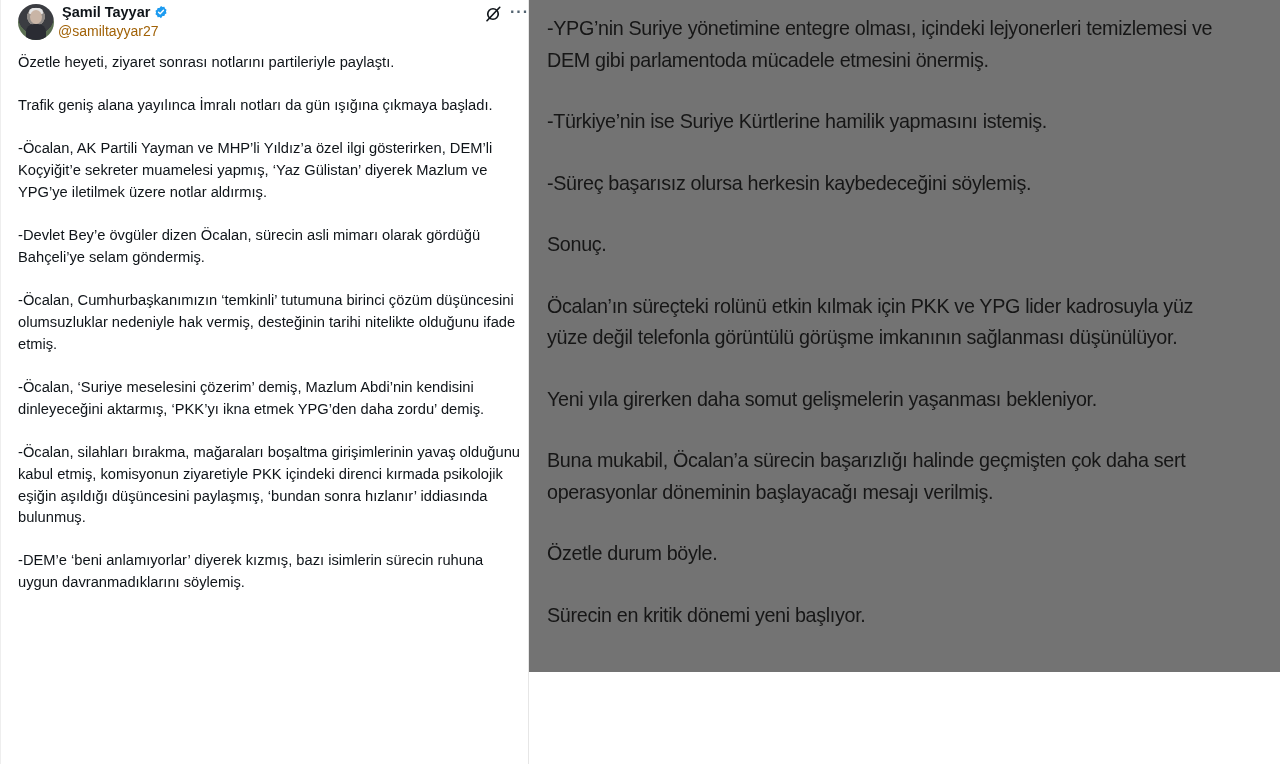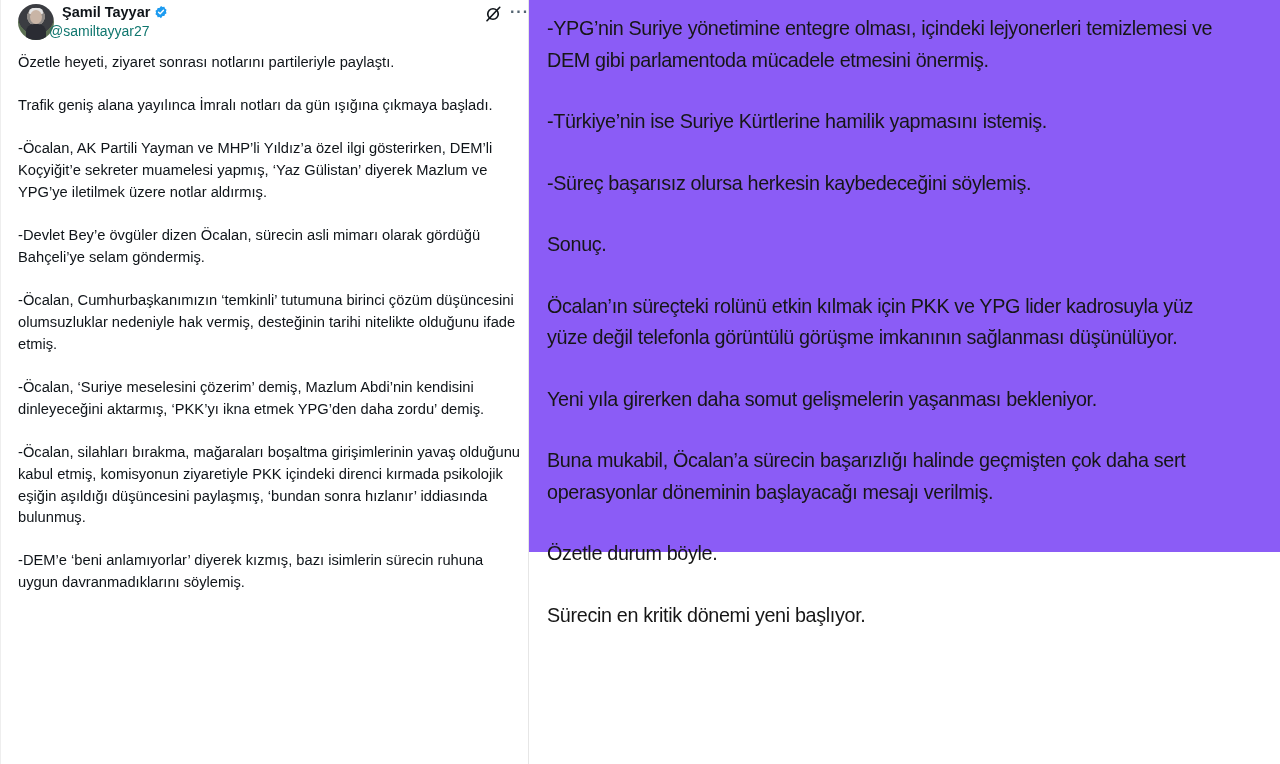--- a/index.html
+++ b/index.html
@@ -15,32 +15,32 @@
       position: absolute; left: 0; top: 1px; width: 36px; height: 36px; border-radius: 50%;
       overflow: hidden;
       background: radial-gradient(circle at 50% 35%, #d9d9d9 0 18%, #8f8a86 19% 30%, #3b3d42 31% 60%, #5b6f52 61% 100%);
     }
     .avatar .shirt { position:absolute; left: 8px; top: 20px; width: 20px; height: 18px; background:#2a2c33; border-radius: 8px 8px 0 0; }
     .avatar .face { position:absolute; left: 12px; top: 6px; width: 12px; height: 14px; background:#c9b5a6; border-radius: 50%; }
     .avatar .hair { position:absolute; left: 11px; top: 4px; width: 14px; height: 6px; background:#e5e5e5; border-radius: 7px 7px 2px 2px; }
     .display-name-row { position: absolute; left: 44px; top: 1px; display: flex; align-items: center; gap: 4px; }
     .display-name { font-family: "Liberation Sans", sans-serif; font-weight: bold; font-size: 14.5px; color: #0f1419; }
     .verified-badge { width: 14px; height: 14px; display: inline-block; }
-    .handle { position: absolute; left: 31px; top: 20px; font-family: "Liberation Sans", sans-serif; font-size: 14px; color: #0f766e; }
+    .handle { position: absolute; left: 40px; top: 20px; font-family: "Liberation Sans", sans-serif; font-size: 14px; color: #a16207; }
     .grok-icon { position: absolute; left: 466px; top: 2px; width: 18px; height: 18px; cursor: pointer; }
     .more-icon { position: absolute; left: 492px; top: 0px; font-size: 16px; color: #536471; letter-spacing: 1px; cursor: pointer; font-family: "Liberation Sans", sans-serif; font-weight: bold; }
 
     .tweet-body {
       position: absolute; left: 17px; top: 52px; width: 505px;
       font-family: "Liberation Sans", sans-serif; font-size: 14.7px; line-height: 21.8px; color: #0f1419;
     }
     .tweet-body p { margin-bottom: 21.4px; }
 
     .right-panel {
-      position: absolute; left: 529px; top: 0; width: 751px; height: 552px; background: #8b5cf6;
+      position: absolute; left: 529px; top: 0; width: 751px; height: 672px; background: #737373;
     }
     .article-body {
       position: absolute; left: 18px; top: 12px; width: 720px;
       font-family: "Liberation Sans", sans-serif; font-size: 21px; line-height: 31.5px; color: #161616;
       letter-spacing: -0.35px; transform: scaleX(0.94); transform-origin: left top;
     }
     .article-body p { margin-bottom: 30px; }
   </style>
 </head>
 <body>

